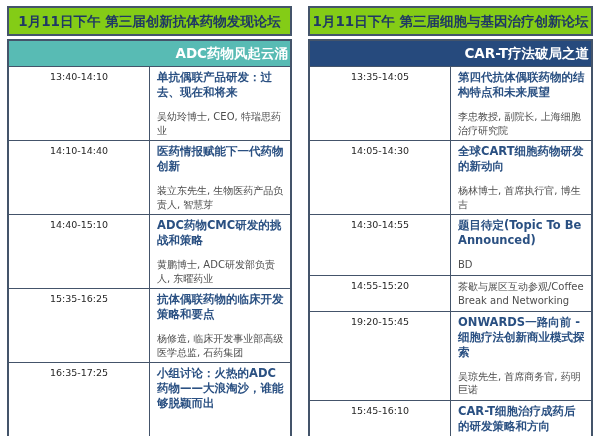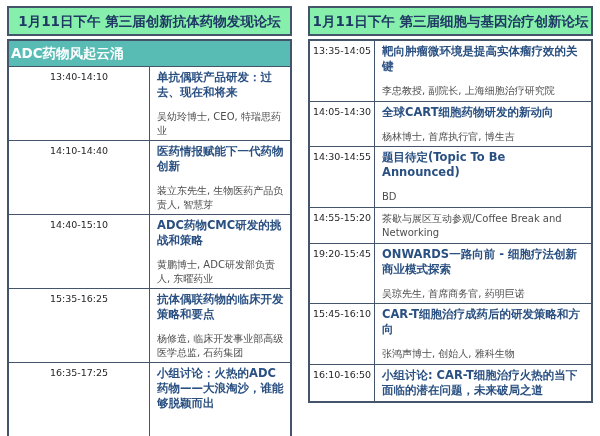--- a/index.html
+++ b/index.html
@@ -4,29 +4,29 @@
 <style>
   html,body{margin:0;padding:0;}
   body{
     width:600px;height:436px;overflow:hidden;background:#ffffff;
     font-family:"DejaVu Sans","Liberation Sans",sans-serif;
     -webkit-font-smoothing:antialiased;
   }
   .wrap{display:flex;gap:16px;padding:6px 7px;box-sizing:border-box;width:600px;}
   .panel{width:285px;flex:0 0 285px;}
   .panel-header{
-    border:2px solid #44546A;background:#86efac;color:#1F3864;
+    border:2px solid #44546A;background:#84cc16;color:#1F3864;
     font-weight:bold;font-size:13.5px;text-align:center;
     padding:5px 2px;letter-spacing:0px;line-height:16px;
   }
   .agenda{border-collapse:collapse;width:100%;margin-top:3px;table-layout:fixed;
     border:2px solid #44546A;}
   .agenda td{border:1.5px solid #44546A;vertical-align:top;}
   .theme-band{
-    color:#ffffff;font-weight:bold;font-size:13.5px;text-align:left;
+    color:#ffffff;font-weight:bold;font-size:13.5px;text-align:right;
     padding:4px 2px;line-height:17px;
   }
   td.time{
     width:62px;font-size:9.5px;color:#262626;text-align:center;
     padding:4px 1px 2px 1px;white-space:nowrap;font-weight:500;
   }
   td.content{padding:3px 6px 3px 7px;}
   .title{color:#2A5082;font-weight:bold;font-size:11.5px;line-height:15px;}
   .title.plain{color:#4D4D4D;font-weight:normal;font-size:10px;line-height:14px;padding-top:1px;}
   .speaker{color:#4D4D4D;font-size:10px;line-height:13.5px;}
@@ -96,25 +96,28 @@
         </td>
       </tr>
     </tbody>
       </table>
   </div>
 
   <div class="panel">
     <div class="panel-header">1月11日下午  第三届细胞与基因治疗创新论坛</div>
     <table class="agenda">
       <tbody>
+          <tr>
+        <td colspan="2" class="theme-band" style="background-color: rgb(38, 74, 125);">CAR-T疗法破局之道</td>
+      </tr>
 
       <tr>
         <td class="time">13:35-14:05</td>
         <td class="content">
-          <div class="title">靶向肿瘤微环境是提高实体瘤疗效的关键</div>
+          <div class="title">第四代抗体偶联药物的结构特点和未来展望</div>
           <div class="speakers-block">
                 <div class="speaker">李忠教授, 副院长, 上海细胞治疗研究院</div>
               </div>
         </td>
       </tr>
 
       <tr>
         <td class="time">14:05-14:30</td>
         <td class="content">
           <div class="title">全球CART细胞药物研发的新动向</div>

